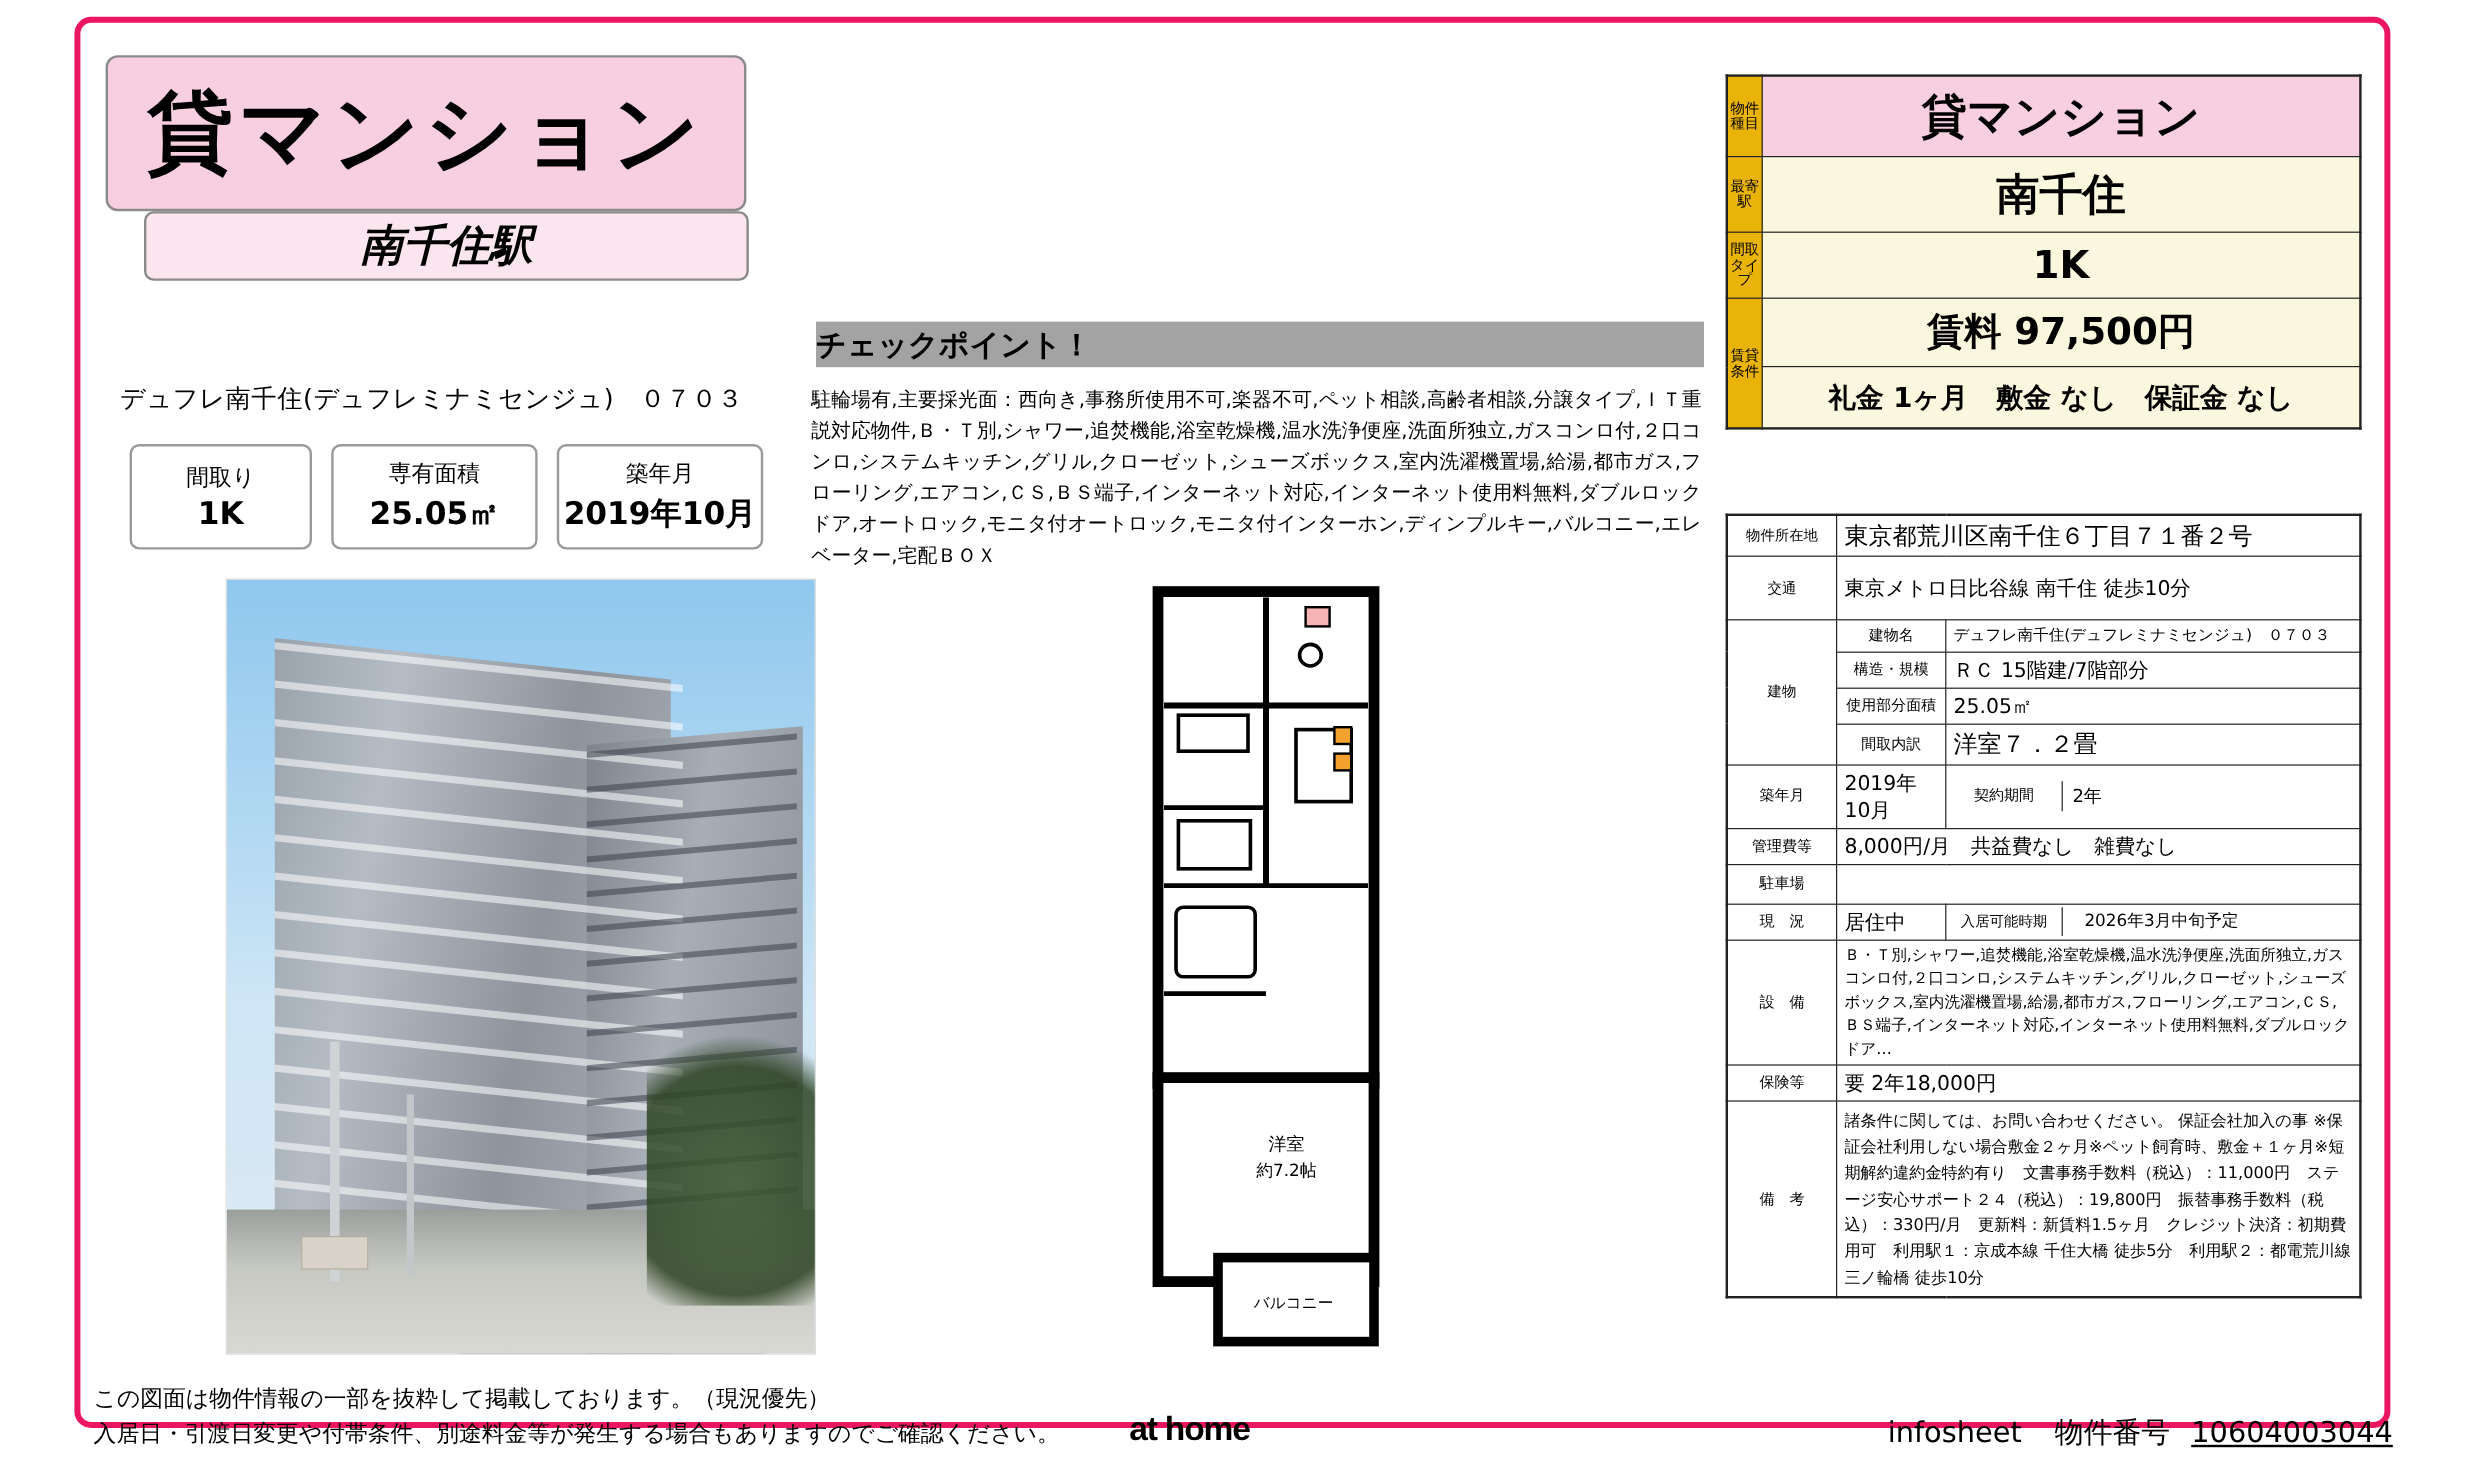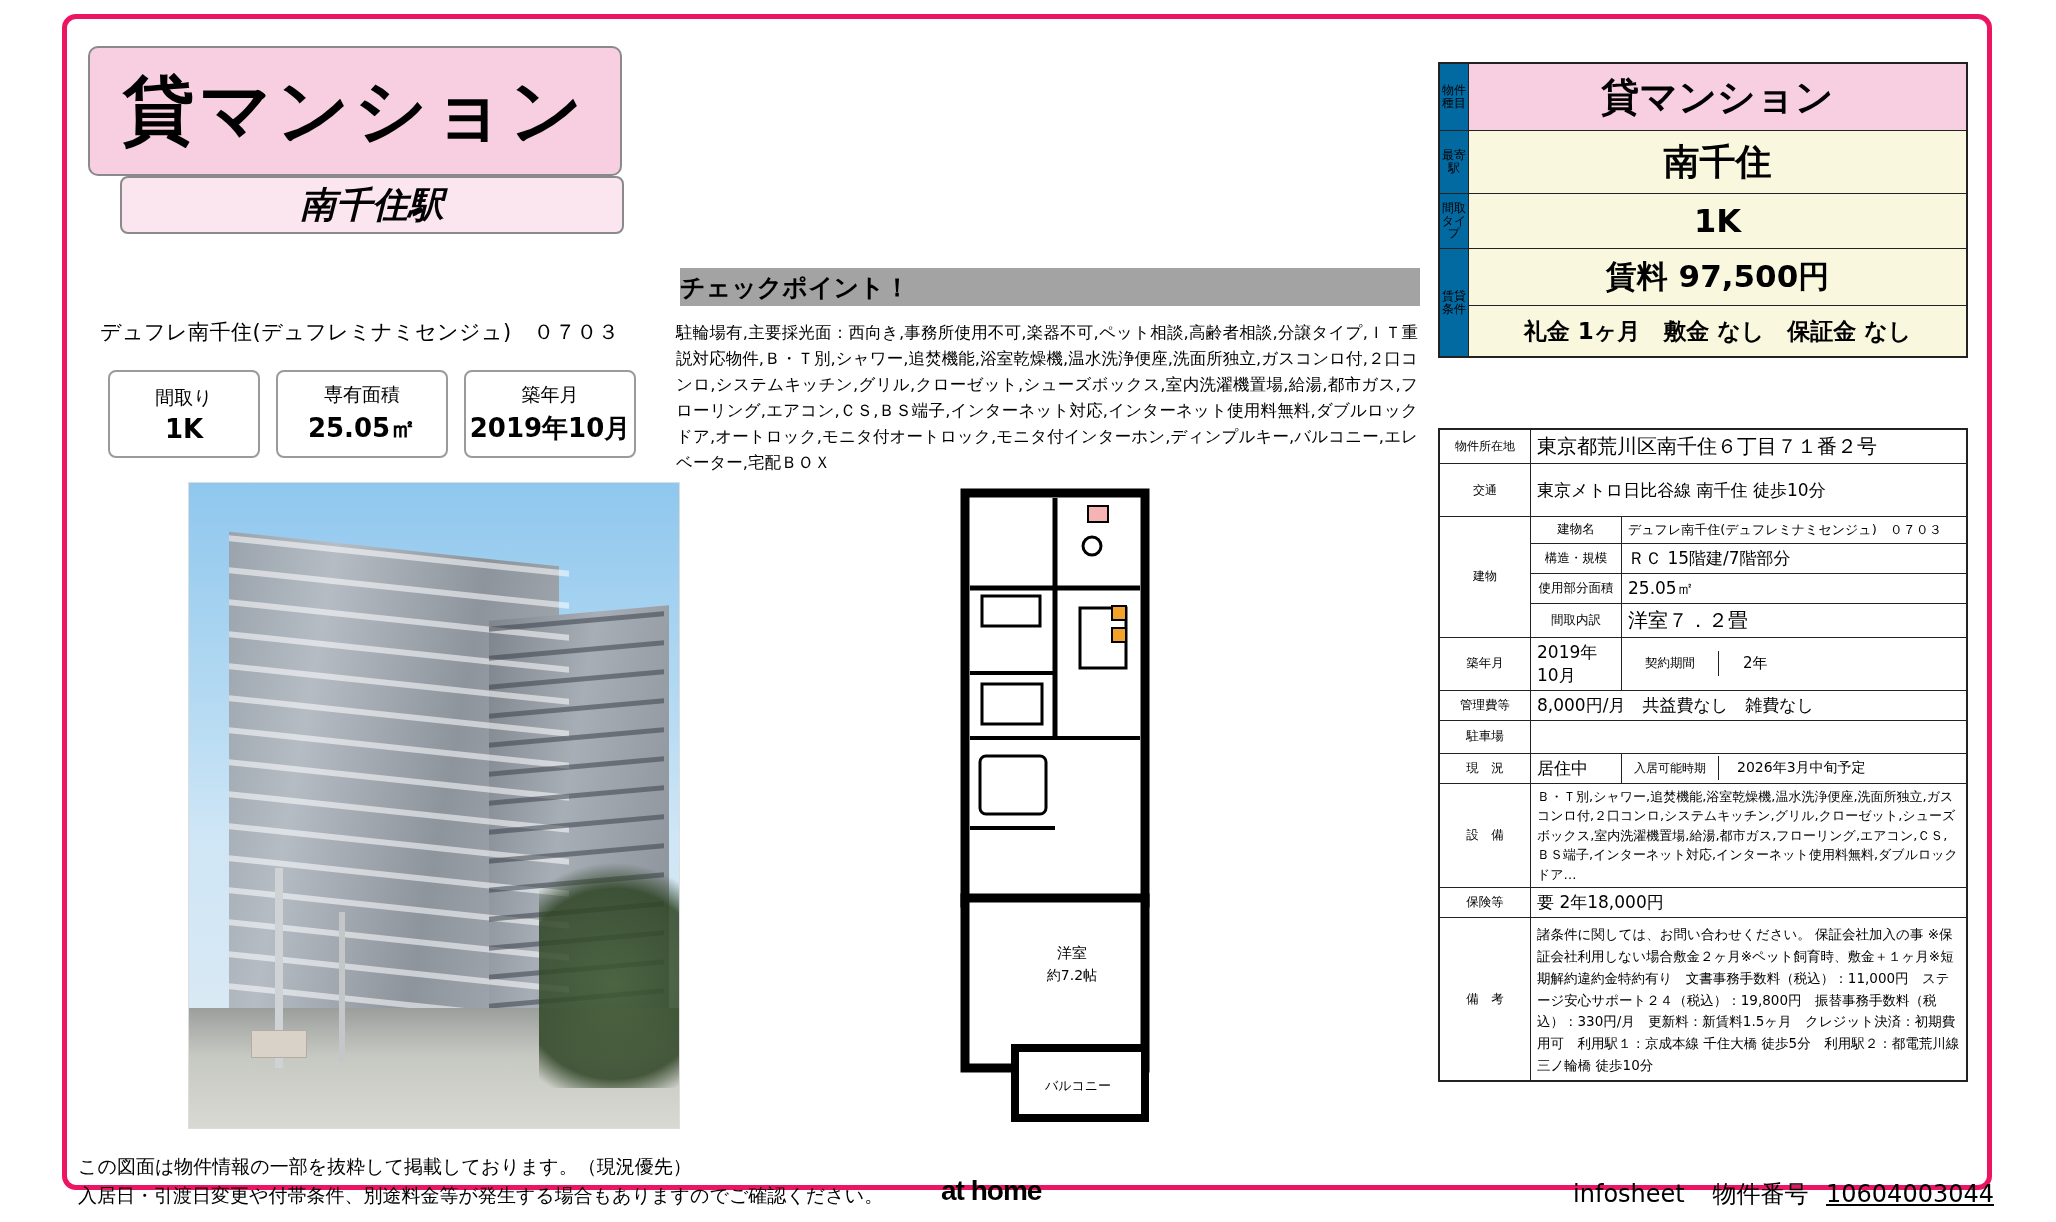--- a/index.html
+++ b/index.html
@@ -100,21 +100,21 @@
   .plan svg { display:block; }
   
   .rt {
     position:absolute; left:1438px; top:62px; width:530px;
     border:2px solid #222; border-collapse:collapse;
     font-family:"DejaVu Sans", sans-serif;
   }
   .rt td { border:1px solid #222; padding:2px 6px; font-size:17px; vertical-align:middle; }
   .rt td.hd {
     width:26px; text-align:center; font-size:12px; line-height:1.05;
-    background:#0369a1; padding:2px 1px;
+    background:#eab308; padding:2px 1px;
   }
   .rt .pink { background:#f7cfe0; text-align:center; font-size:38px; font-weight:bold; height:62px; }
   .rt .cream { background:#f9f8de; text-align:center; font-weight:bold; }
   .rt .c-st { font-size:36px; height:58px; }
   .rt .c-ty { font-size:32px; height:50px; }
   .rt .c-rent { font-size:31px; height:52px; }
   .rt .c-cond { font-size:23px; height:46px; }
   
   .rt2 {
     position:absolute; left:1438px; top:428px; width:530px;
@@ -306,21 +306,21 @@
       <td class="big">洋室７．２畳</td>
     </tr>
     <tr>
       <td class="k">築年月</td>
       <td class="mid">2019年10月</td>
       <td style="padding:0">
         <table style="width:100%; border-collapse:collapse">
           <tbody>
                 <tr>
             <td class="k" style="border:0; border-right:1px solid #222; font-size:12.5px; text-align:center; width:84px">契約期間</td>
-            <td style="border:0; font-size:15px; padding-left:24px">2年</td>
+            <td style="border:0; font-size:15px; padding-left:8px">2年</td>
           </tr>
         </tbody>
             </table>
       </td>
     </tr>
     <tr>
       <td class="k">管理費等</td>
       <td colspan="2" class="mid">8,000円/月　共益費なし　雑費なし</td>
     </tr>
     <tr>

